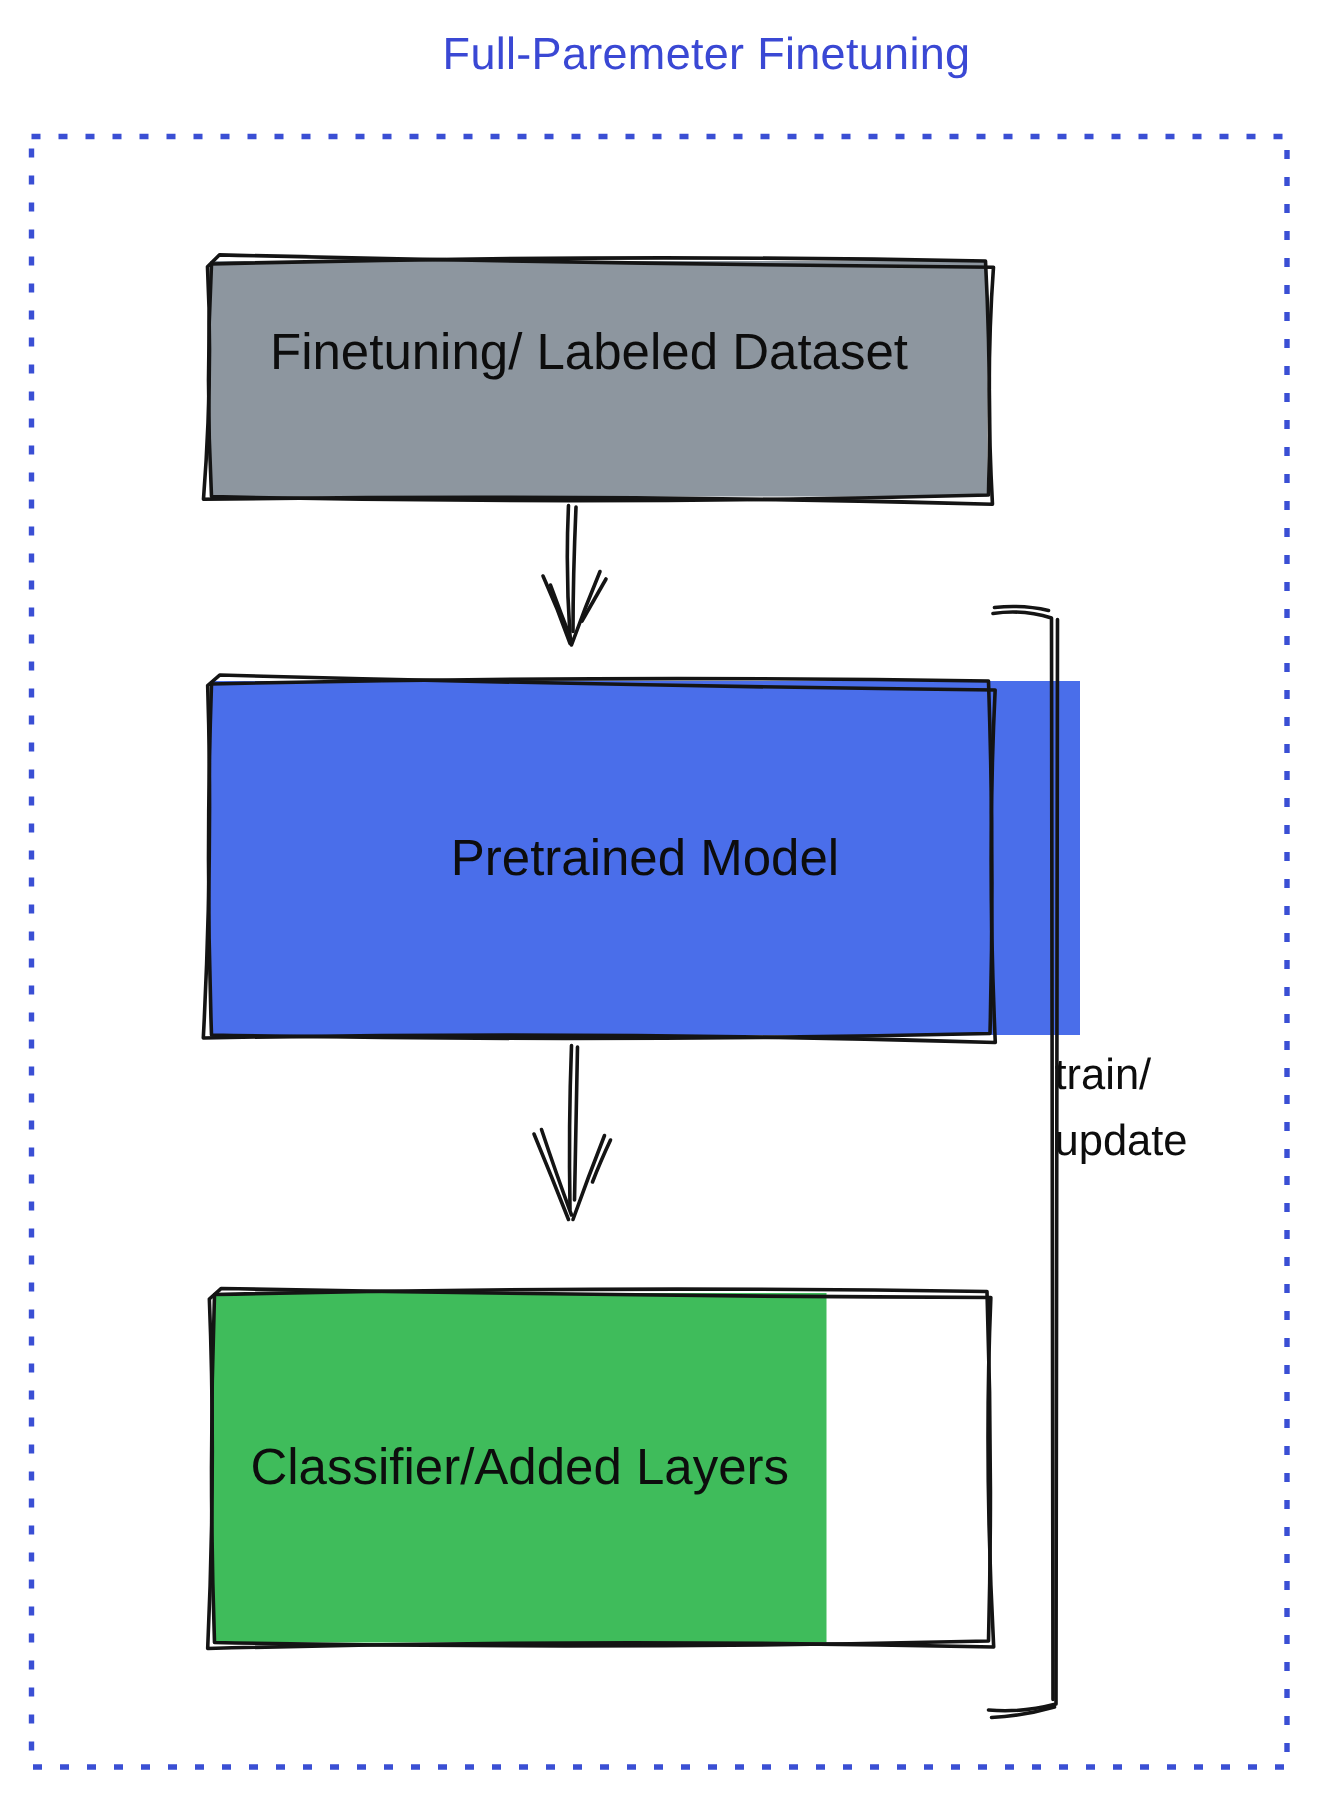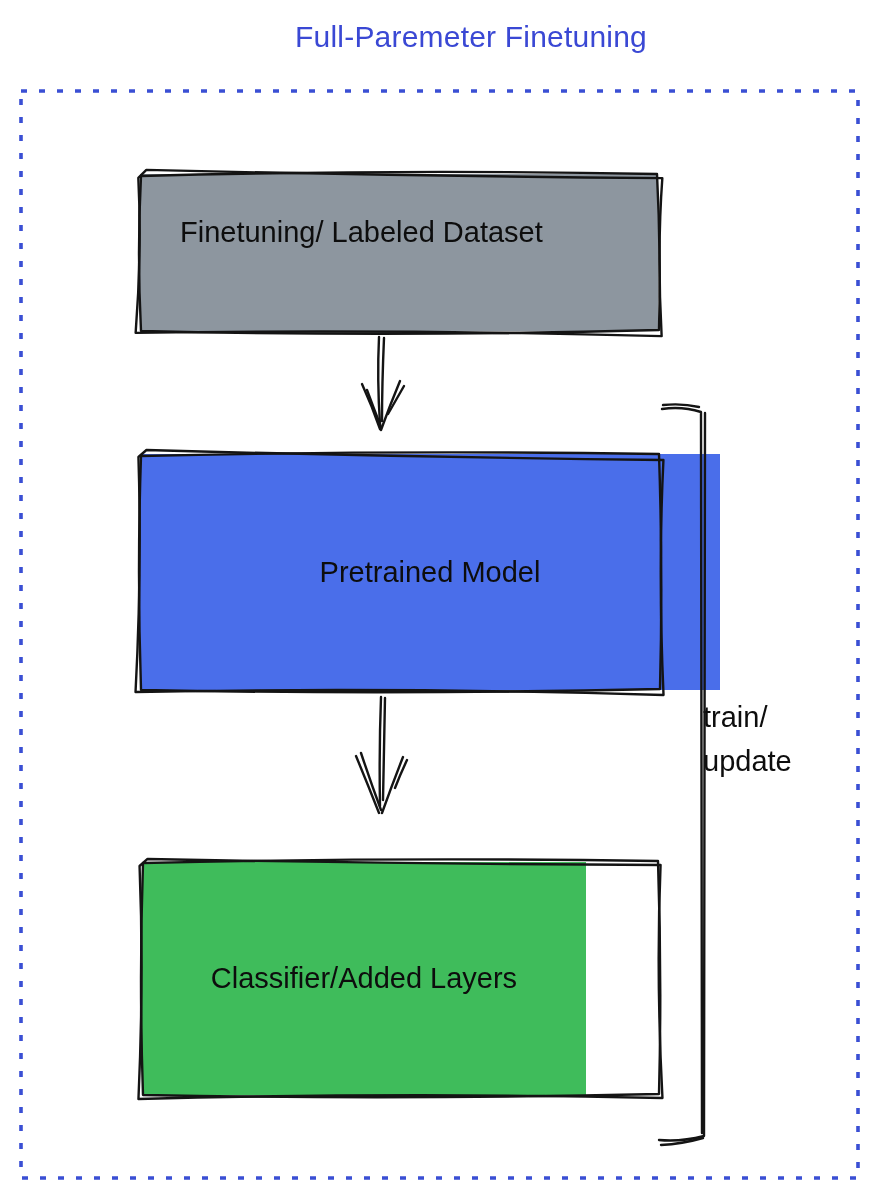--- a/index.html
+++ b/index.html
@@ -25,37 +25,37 @@
     letter-spacing: 0.2px;
     color: var(--title_text);
     padding-left: 31px;
   }
   .node {
     position: absolute;
     display: flex;
     align-items: center;
     justify-content: center;
     color: var(--label_text);
-    font-size: 29px;
+    font-size: 34px;
     text-align: center;
   }
   .node-dataset {
     left: 140px; top: 174px; width: 518px; height: 157px;
     background: var(--node_dataset_fill);
     align-items: flex-start;
     justify-content: flex-start;
     padding: 42px 0 0 40px;
     box-sizing: border-box;
   }
   .node-pretrained {
     left: 140px; top: 454px; width: 580px; height: 236px;
     background: var(--node_pretrained_fill);
   }
   .node-classifier {
-    left: 142px; top: 862px; width: 444px; height: 233px;
+    left: 142px; top: 862px; width: 409px; height: 233px;
     background: var(--node_classifier_fill);
   }
   .edge-label {
     position: absolute;
     left: 703px;
     top: 695px;
     font-size: 29px;
     line-height: 44px;
     color: var(--label_text);
     white-space: pre-line;

